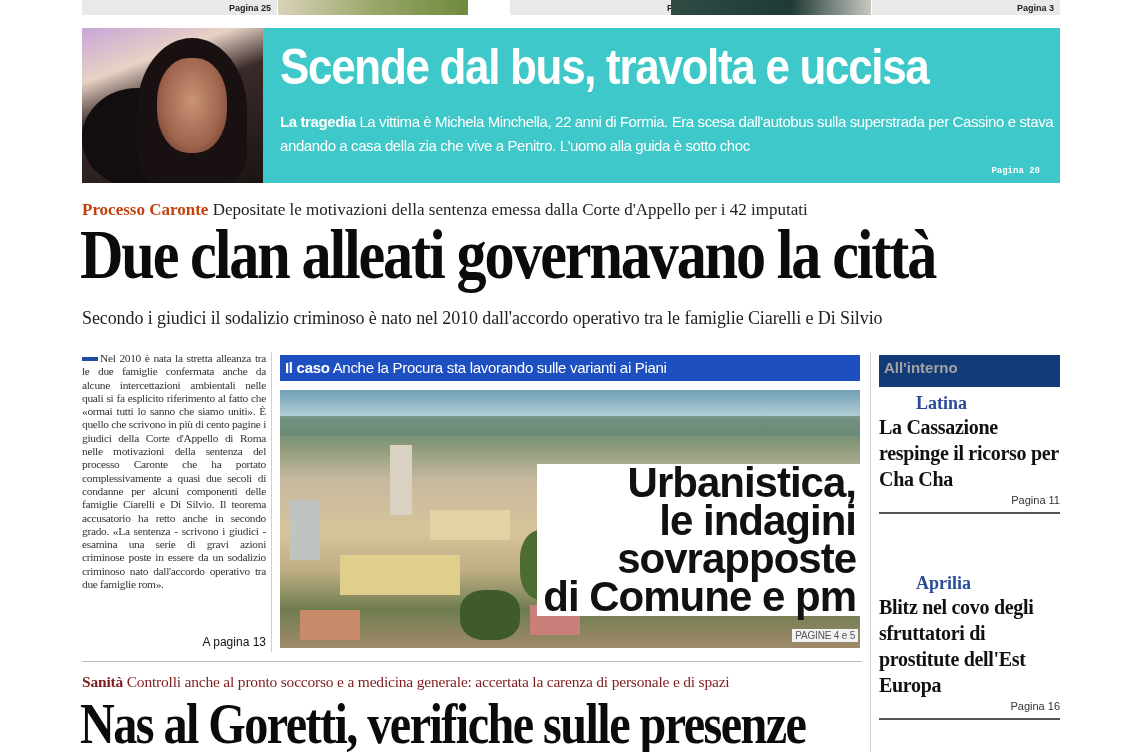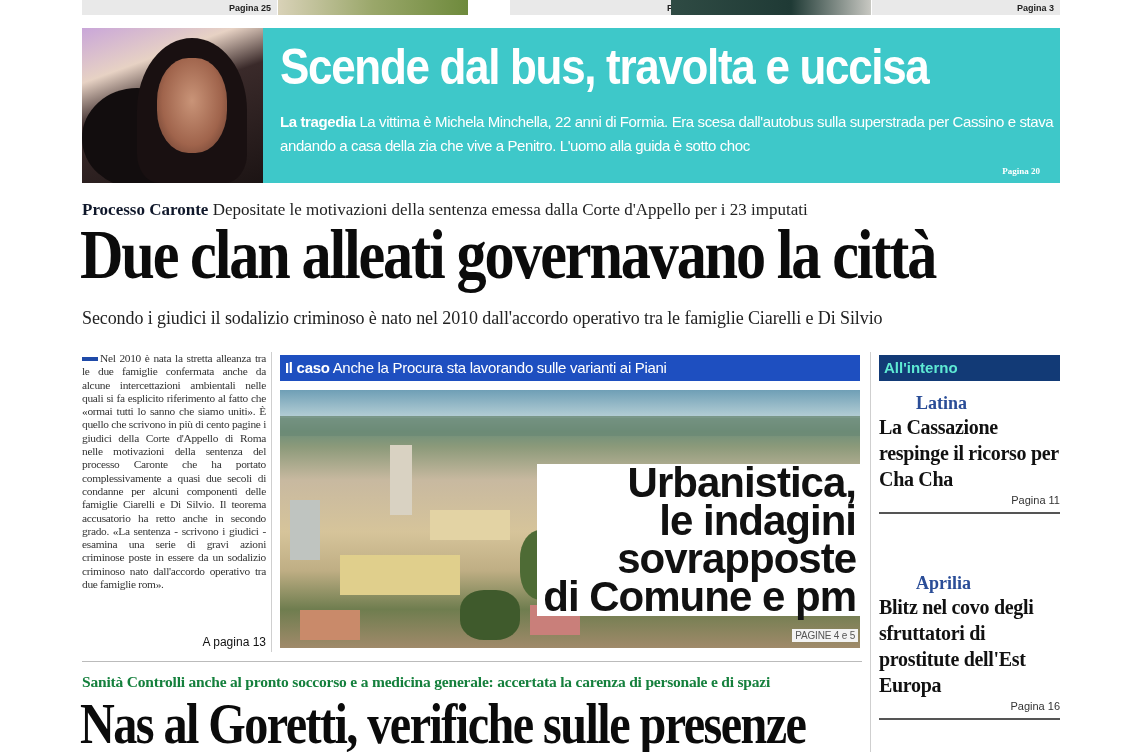--- a/index.html
+++ b/index.html
@@ -19,25 +19,25 @@
   .banner-photo .face { position: absolute; left: 75px; top: 30px; width: 70px; height: 95px; border-radius: 45% 45% 45% 45%;
     background: radial-gradient(ellipse at 50% 45%, #c99478 0%, #a0644c 60%, #5a3428 100%); }
   .banner-photo .hair { position: absolute; left: 55px; top: 10px; width: 110px; height: 145px; border-radius: 50% 50% 20% 20%;
     background: #191011; }
   .banner-photo .coat { position: absolute; left: 0; top: 60px; width: 110px; height: 100px; border-radius: 50%; background: #120d0e; }
   .banner-title { position: absolute; left: 198px; top: 10px; font-family: "Liberation Sans", sans-serif; font-weight: bold;
     font-size: 50px; color: #ffffff; letter-spacing: -1.5px; white-space: nowrap; transform: scaleX(0.88); transform-origin: left top; }
   .banner-text { position: absolute; left: 198px; top: 82px; width: 775px; font-family: "Liberation Sans", sans-serif;
     font-size: 15px; line-height: 24px; color: #ffffff; letter-spacing: -0.4px; }
   .banner-text .kicker { font-weight: bold; }
-  .banner-page { position: absolute; right: 20px; bottom: 7px; font-family: Liberation Serif, serif; font-size: 9px; font-weight: bold; color: #ffffff; }
+  .banner-page { position: absolute; right: 20px; bottom: 7px; font-family: Liberation Mono, monospace; font-size: 9px; font-weight: bold; color: #ffffff; }
 
   
   .kicker-line { position: absolute; left: 82px; top: 200px; font-size: 17px; white-space: nowrap; color: #222; }
-  .kicker-line b { color: #0f172a; text-align: center; }
+  .kicker-line b { color: #c2410c; text-align: center; }
   .main-headline { position: absolute; left: 80px; top: 215px; font-family: "Liberation Serif", serif; font-weight: bold;
     font-size: 70px; letter-spacing: -2.5px; white-space: nowrap; color: #0b0b0b; transform: scaleX(0.86); transform-origin: left top; }
   .subhead { position: absolute; left: 82px; top: 308px; font-size: 18px; white-space: nowrap; color: #222; letter-spacing: -0.1px; }
 
   
   .left-col { position: absolute; left: 82px; top: 352px; width: 184px; font-size: 11.4px; line-height: 13.3px; text-align: justify;
     color: #333; letter-spacing: -0.3px; }
   .left-col .lead-bar { display: inline-block; width: 16px; height: 4px; background: #1f4aa8; vertical-align: middle; margin-right: 2px; }
   .left-col-ref { position: absolute; left: 82px; top: 635px; width: 184px; text-align: right; font-family: "Liberation Sans", sans-serif;
     font-weight: normal; font-size: 12px; color: #111; }
@@ -51,31 +51,31 @@
     background: linear-gradient(180deg, #7aa6b8 0%, #a9c8cf 8%, #6f8f7a 16%, #8c9a7a 22%, #c8b9a0 35%, #d6c49a 55%, #bfae84 70%, #6f7d4f 85%, #a08a6a 100%); }
   .city-photo .blk { position: absolute; }
   .photo-caption { position: absolute; right: 0; top: 74px; background: #ffffff; font-family: "Liberation Sans", sans-serif; font-weight: bold;
     font-size: 42px; line-height: 38px; text-align: right; color: #111; letter-spacing: -1px; }
   .photo-caption .cl { display: block; background: #fff; padding: 0 4px 0 6px; }
   .photo-pages { position: absolute; right: 2px; bottom: 6px; background: #f3f3f3; font-family: "Liberation Sans", sans-serif;
     font-size: 10px; color: #555; padding: 1px 3px; letter-spacing: -0.2px; }
 
   
   .vrule-right { position: absolute; left: 870px; top: 352px; width: 1px; height: 400px; background: #cfcfcf; }
-  .inside-bar { position: absolute; left: 879px; top: 355px; width: 181px; height: 26px; background: #123a76; color: #5eead4;
+  .inside-bar { position: absolute; left: 879px; top: 355px; width: 181px; height: 32px; background: #123a76; color: #a3a3a3;
     font-family: "Liberation Sans", sans-serif; font-weight: bold; font-size: 15px; line-height: 26px; padding-left: 5px; }
   .brief { position: absolute; left: 879px; width: 181px; }
   .brief .place { font-weight: bold; font-size: 18px; color: #2a4d97; line-height: 22px; margin-left: 37px; }
   .brief .title { font-weight: bold; font-size: 20px; line-height: 26px; color: #111; letter-spacing: -0.3px; }
   .brief .page { text-align: right; font-family: "Liberation Sans", sans-serif; font-size: 11px; color: #333; margin-top: 2px; }
   .brief .rule { height: 2px; background: #555; margin-top: 6px; }
 
   
   .hrule-bottom { position: absolute; left: 82px; top: 661px; width: 780px; height: 1px; background: #bbb; }
-  .bottom-kicker { position: absolute; left: 82px; top: 673px; font-size: 15.5px; white-space: nowrap; color: #15803d; letter-spacing: -0.2px; font-weight: bold; }
+  .bottom-kicker { position: absolute; left: 82px; top: 673px; font-size: 15.5px; white-space: nowrap; color: #7f1d1d; letter-spacing: -0.2px; }
   .bottom-headline { position: absolute; left: 80px; top: 692px; font-weight: bold; font-size: 56px; letter-spacing: -1.8px;
     white-space: nowrap; color: #0b0b0b; transform: scaleX(0.86); transform-origin: left top; }
 </style>
 </head>
 <body>
 
 <div class="top-strip">
   <div class="top-cell" style="left:0;width:195px;">
     <span class="pg">Pagina 25</span>
   </div>
@@ -98,21 +98,21 @@
   <div class="banner-title">Scende dal bus, travolta e uccisa</div>
   <div class="banner-text">
     <span class="kicker">La tragedia</span>
     <span>La vittima è Michela Minchella, 22 anni di Formia. Era scesa dall'autobus sulla superstrada per Cassino e stava andando a casa della zia che vive a Penitro. L'uomo alla guida è sotto choc</span>
   </div>
   <div class="banner-page">Pagina 20</div>
 </div>
 
 <div class="kicker-line">
   <b>Processo Caronte</b>
-  <span>Depositate le motivazioni della sentenza emessa dalla Corte d'Appello per i 23 imputati</span>
+  <span>Depositate le motivazioni della sentenza emessa dalla Corte d'Appello per i 42 imputati</span>
 </div>
 <div class="main-headline">Due clan alleati governavano la città</div>
 <div class="subhead">Secondo i giudici il sodalizio criminoso è nato nel 2010 dall'accordo operativo tra le famiglie Ciarelli e Di Silvio</div>
 
 <div class="left-col">
   <span class="lead-bar"></span><span>Nel 2010 è nata la stretta alleanza tra le due famiglie confermata anche da alcune intercettazioni ambientali nelle quali si fa esplicito riferimento al fatto che «ormai tutti lo sanno che siamo uniti». È quello che scrivono in più di cento pagine i giudici della Corte d'Appello di Roma nelle motivazioni della sentenza del processo Caronte che ha portato complessivamente a quasi due secoli di condanne per alcuni componenti delle famiglie Ciarelli e Di Silvio. Il teorema accusatorio ha retto anche in secondo grado. «La sentenza - scrivono i giudici - esamina una serie di gravi azioni criminose poste in essere da un sodalizio criminoso nato dall'accordo operativo tra due famiglie rom».</span>
 </div>
 <div class="left-col-ref">A pagina 13</div>
 <div class="vrule-left"></div>
 

